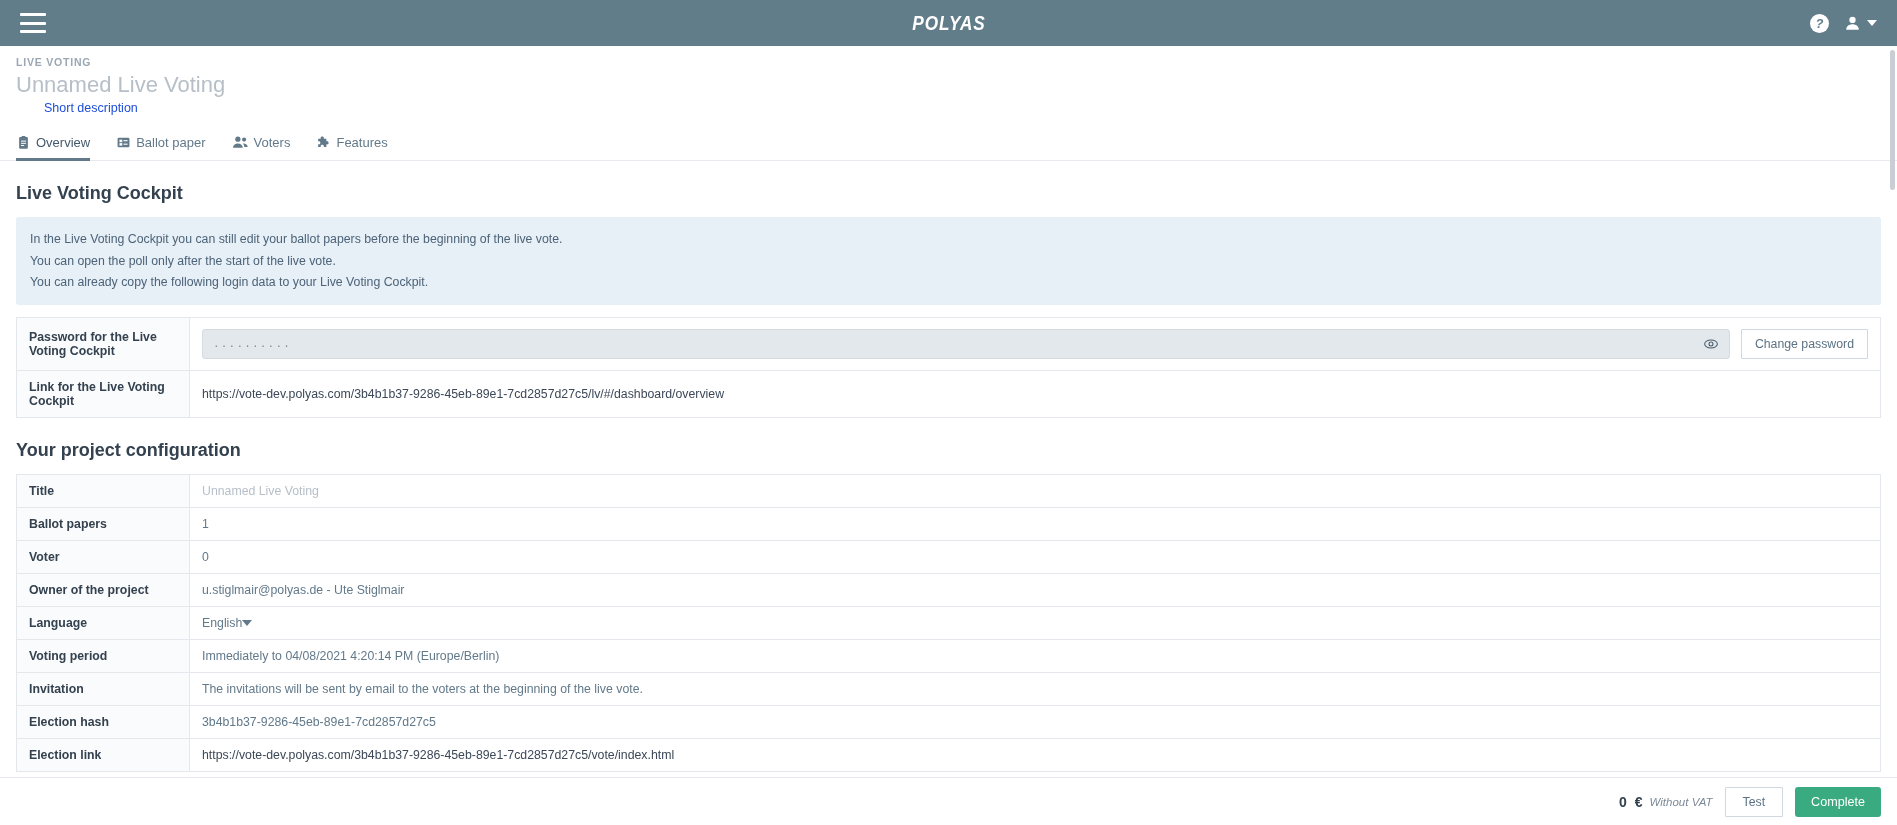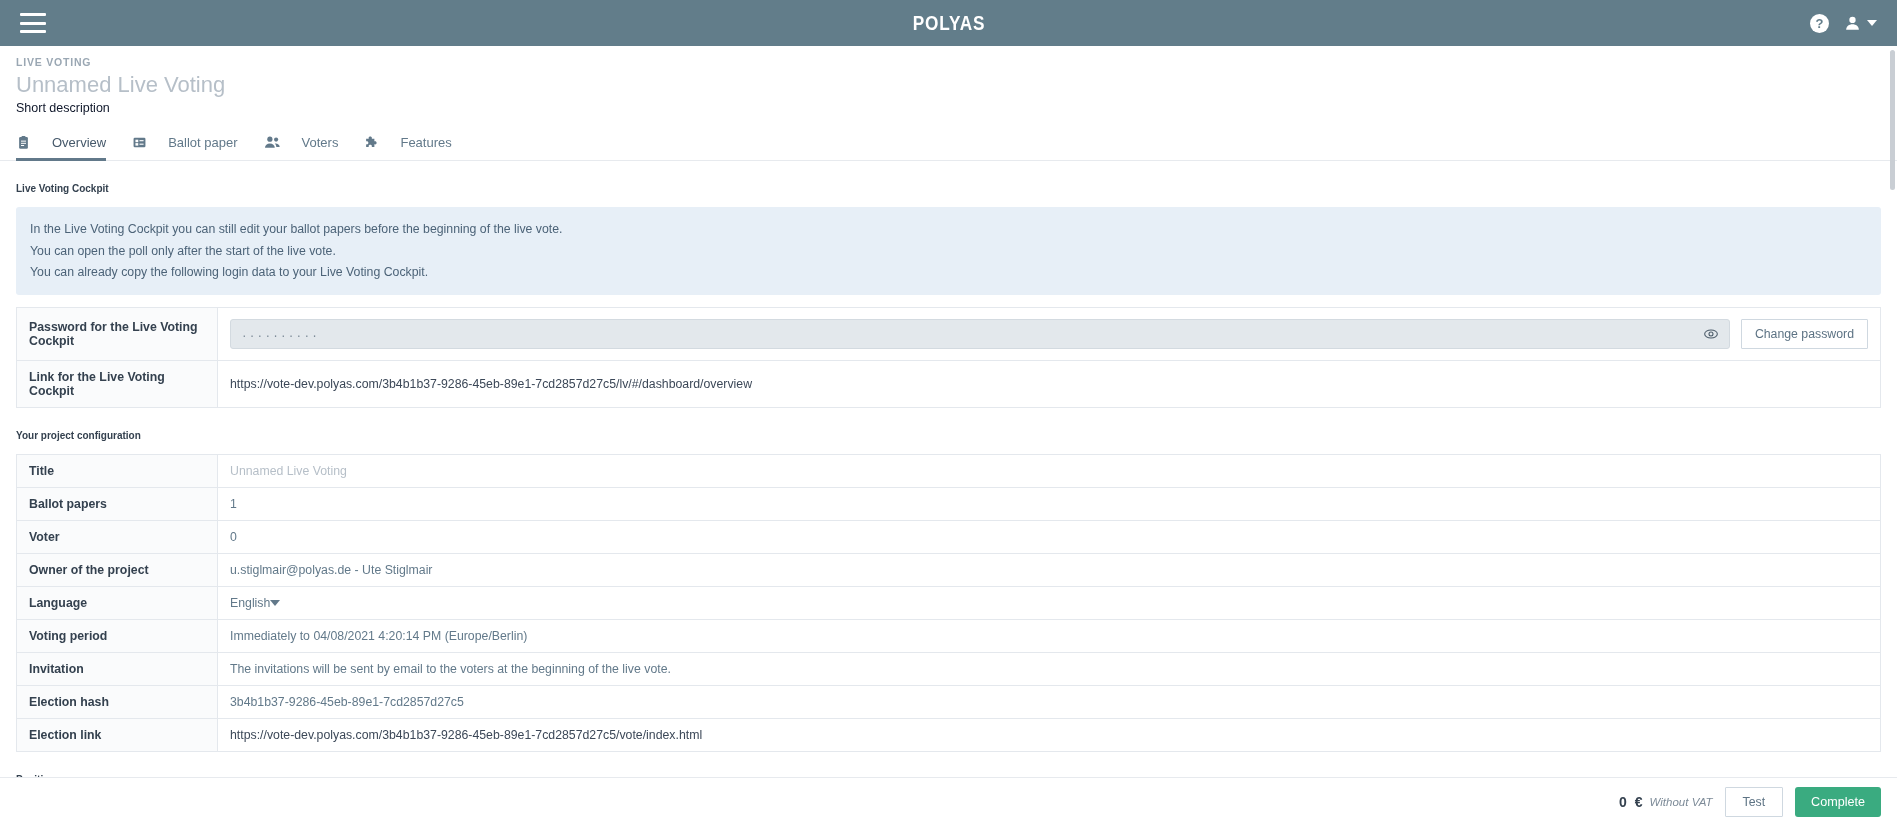--- a/index.html
+++ b/index.html
@@ -12,20 +12,21 @@
   }
 
   
   .topbar {
     height: 46px;
     background: #627d8a;
     display: flex;
     align-items: center;
     position: relative;
     padding: 0 20px;
+    font-style: italic;
   }
   .hamburger {
     width: 26px; height: 20px;
     display: flex; flex-direction: column; justify-content: space-between;
     cursor: pointer;
   }
   .hamburger span { display:block; height: 3px; background: #ffffff; border-radius: 1px; }
   .brand {
     position: absolute; left: 50%; top: 50%;
     transform: translate(-50%, -50%);
@@ -55,44 +56,44 @@
     border-top: 6px solid #ffffff;
   }
 
   
   .page-head { padding: 10px 4px 0 16px; }
   .eyebrow {
     font-size: 10.5px; letter-spacing: 0.8px; font-weight: 600;
     color: #9aa7b3; text-transform: uppercase; margin-bottom: 4px;
   }
   .page-title { font-size: 22px; color: #b6bfc8; font-weight: 400; line-height: 1.2; }
-  .page-sub { font-size: 12.5px; color: #0f172a; margin-top: 3px; }
+  .page-sub { font-size: 12.5px; color: #1d4ed8; margin-top: 3px; margin-left: 28px; }
 
   
   .tabs {
     display: flex; align-items: flex-end; gap: 26px;
     padding: 0 16px;
     margin-top: 14px;
     border-bottom: 1px solid #e7eaee;
     height: 32px;
   }
   .tab {
-    display: flex; align-items: center; gap: 21px;
+    display: flex; align-items: center; gap: 5px;
     font-size: 13px; color: #62798a;
     padding-bottom: 8px; cursor: pointer;
     border-bottom: 3px solid transparent;
     position: relative; top: 1px;
   }
   .tab.active { border-bottom-color: #62798a; color: #45586a; }
   .tab svg { display:block; }
 
   
   .content { padding: 0 16px; }
   .section-title {
-    font-size: 10px; font-weight: 700; color: #34414f;
+    font-size: 18px; font-weight: 700; color: #34414f;
     margin: 22px 0 13px 0;
   }
 
   .infobox {
     background: #e7eff7;
     border-radius: 3px;
     padding: 12px 14px;
     color: #4c6378;
     font-size: 12.3px;
     line-height: 1.72;
@@ -102,21 +103,21 @@
   .kv {
     width: 100%;
     border-collapse: collapse;
     border: 1px solid #e4e8ed;
     margin-top: 12px;
     table-layout: fixed;
   }
   .kv tr { border-bottom: 1px solid #e4e8ed; }
   .kv tr:last-child { border-bottom: none; }
   .kv th {
-    width: 201px;
+    width: 173px;
     text-align: left;
     font-size: 12.3px;
     font-weight: 700;
     color: #34414f;
     padding: 9px 12px;
     background: #fafbfc;
     border-right: 1px solid #e4e8ed;
     vertical-align: middle;
   }
   .kv td {

